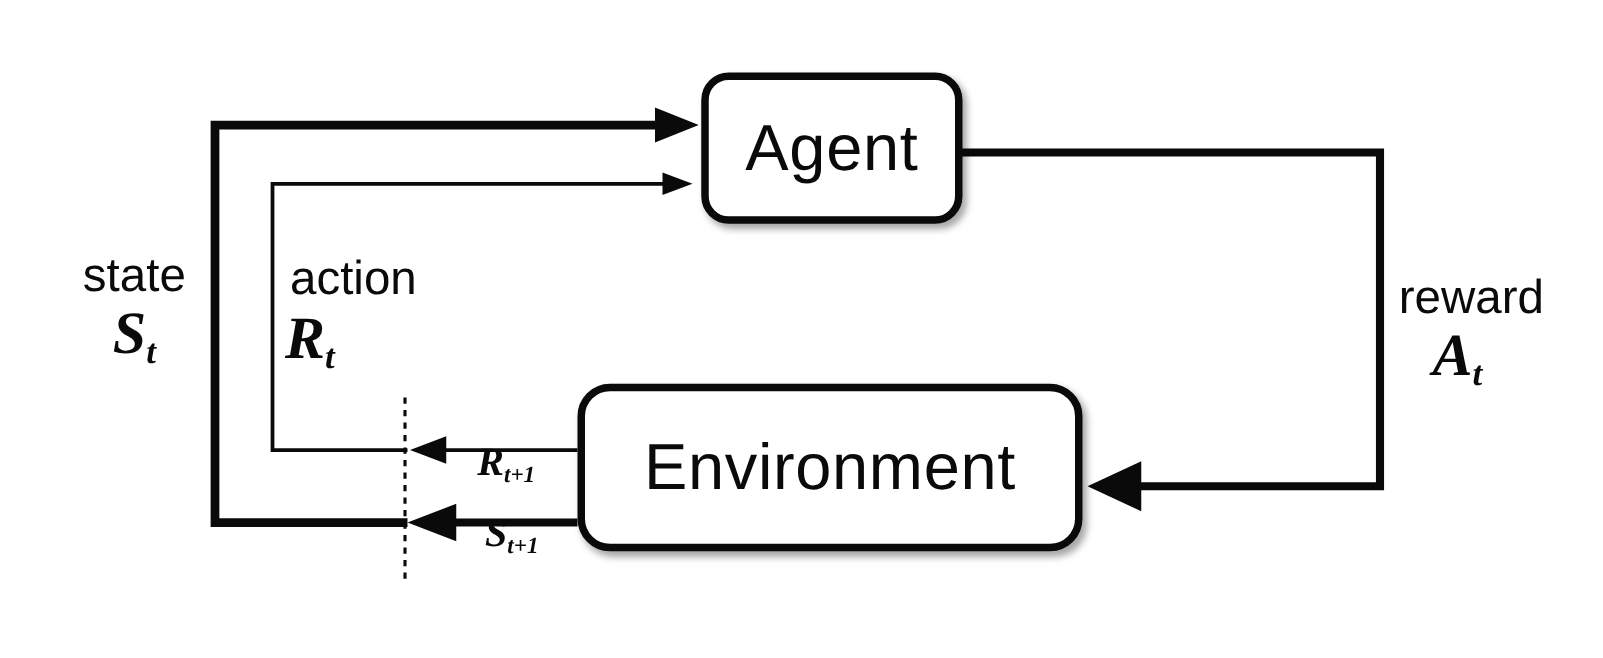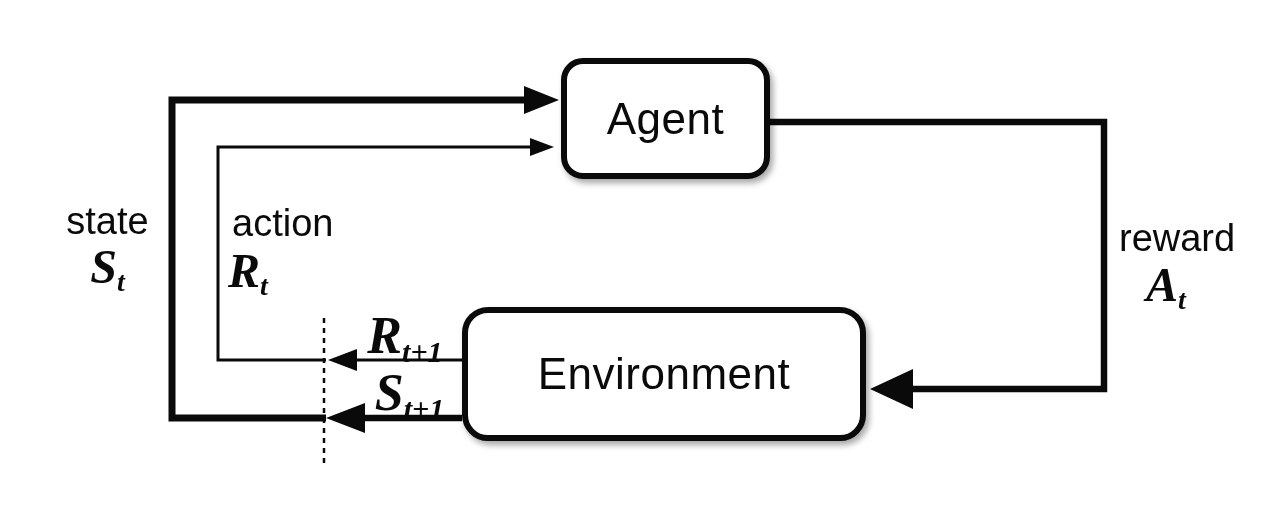--- a/index.html
+++ b/index.html
@@ -24,21 +24,21 @@
     width: 1282px; height: 526px;
     color: var(--line-color);
   }
   .node {
     position: absolute;
     background: var(--box-fill);
     border: 6px solid var(--line-color);
     display: flex;
     align-items: center;
     justify-content: center;
-    font-size: 44px;
+    font-size: 52px;
     letter-spacing: 0.5px;
     box-shadow: 3px 4px 6px rgba(0,0,0,0.35);
     color: var(--line-color);
   }
   .node-agent {
     left: 561px; top: 58px;
     width: 209px; height: 121px;
     border-radius: 22px;
   }
   .node-environment {
@@ -58,21 +58,21 @@
     font-size: 48px;
     font-weight: bold;
   }
   .math sub {
     font-size: 0.58em;
     font-style: italic;
     line-height: 0;
     vertical-align: -0.3em;
     letter-spacing: 0;
   }
-  .math-small { font-size: 52px; }
+  .math-small { font-size: 32px; margin-top: 44px; }
   .centered { text-align: center; }
   .lbl-state-word    { left: 40px;  top: 202px; width: 135px; }
   .lbl-state-symbol  { left: 40px;  top: 242px; width: 135px; }
   .lbl-reward-word   { left: 232px; top: 204px; }
   .lbl-reward-symbol { left: 228px; top: 246px; }
   .lbl-action-word   { left: 1119px; top: 219px; }
   .lbl-action-symbol { left: 1146px; top: 260px; }
   .lbl-next-reward   { left: 350px; top: 309px; width: 110px; }
   .lbl-next-state    { left: 352px; top: 366px; width: 115px; }
 </style>

